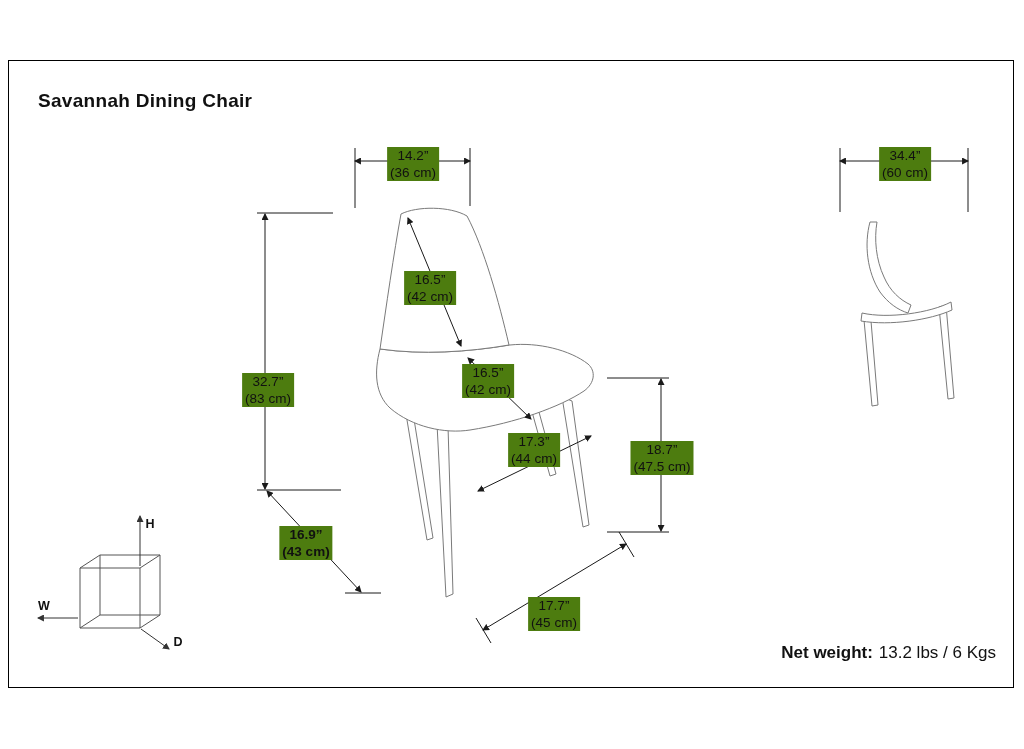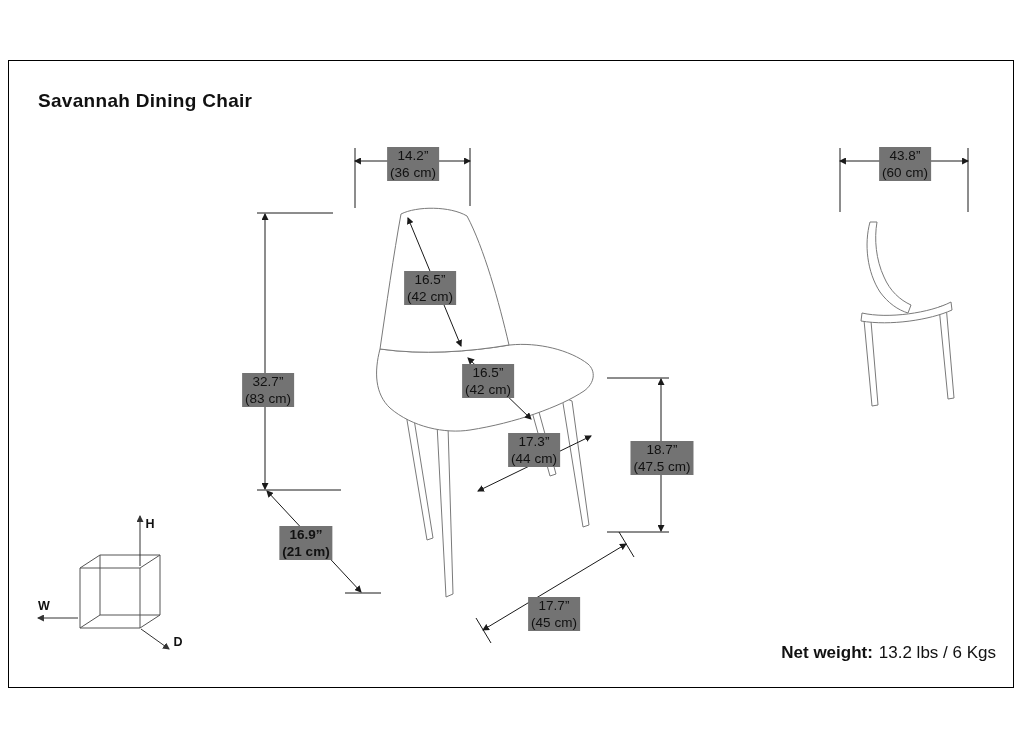--- a/index.html
+++ b/index.html
@@ -32,21 +32,21 @@
     font-weight: bold;
     letter-spacing: 0.3px;
     white-space: nowrap;
   }
   .dim-label {
     position: absolute;
     transform: translate(-50%, -50%);
     text-align: center;
     font-size: 13.5px;
     line-height: 17px;
-    background: #737373;
+    background: #4d7c0f;
     padding: 0 3px;
     white-space: nowrap;
     color: #111;
   }
   .axis-label {
     position: absolute;
     transform: translate(-50%, -50%);
     font-size: 12.5px;
     font-weight: bold;
     color: #111;
@@ -141,21 +141,21 @@
   </svg>
 
   <div class="page-title">Savannah Dining Chair</div>
 
   <div class="dim-label" style="left:413px; top:164px;">
     <div>14.2”</div>
     <div>(36 cm)</div>
   </div>
 
   <div class="dim-label" style="left:905px; top:164px;">
-    <div>43.8”</div>
+    <div>34.4”</div>
     <div>(60 cm)</div>
   </div>
 
   <div class="dim-label" style="left:268px; top:382px;margin-top:8px;">
     <div>32.7”</div>
     <div>(83 cm)</div>
   </div>
 
   <div class="dim-label" style="left:430px; top:288px;">
     <div>16.5”</div>
@@ -172,21 +172,21 @@
     <div>(44 cm)</div>
   </div>
 
   <div class="dim-label" style="left:662px; top:458px;">
     <div>18.7”</div>
     <div>(47.5 cm)</div>
   </div>
 
   <div class="dim-label" style="left:306px; top:543px;font-weight:bold;">
     <div>16.9”</div>
-    <div>(21 cm)</div>
+    <div>(43 cm)</div>
   </div>
 
   <div class="dim-label" style="left:554px; top:594px;margin-top:20px;">
     <div>17.7”</div>
     <div>(45 cm)</div>
   </div>
 
   <div class="axis-label" style="left:150px; top:524px;">H</div>
   <div class="axis-label" style="left:44px;  top:606px;">W</div>
   <div class="axis-label" style="left:178px; top:642px;">D</div>

